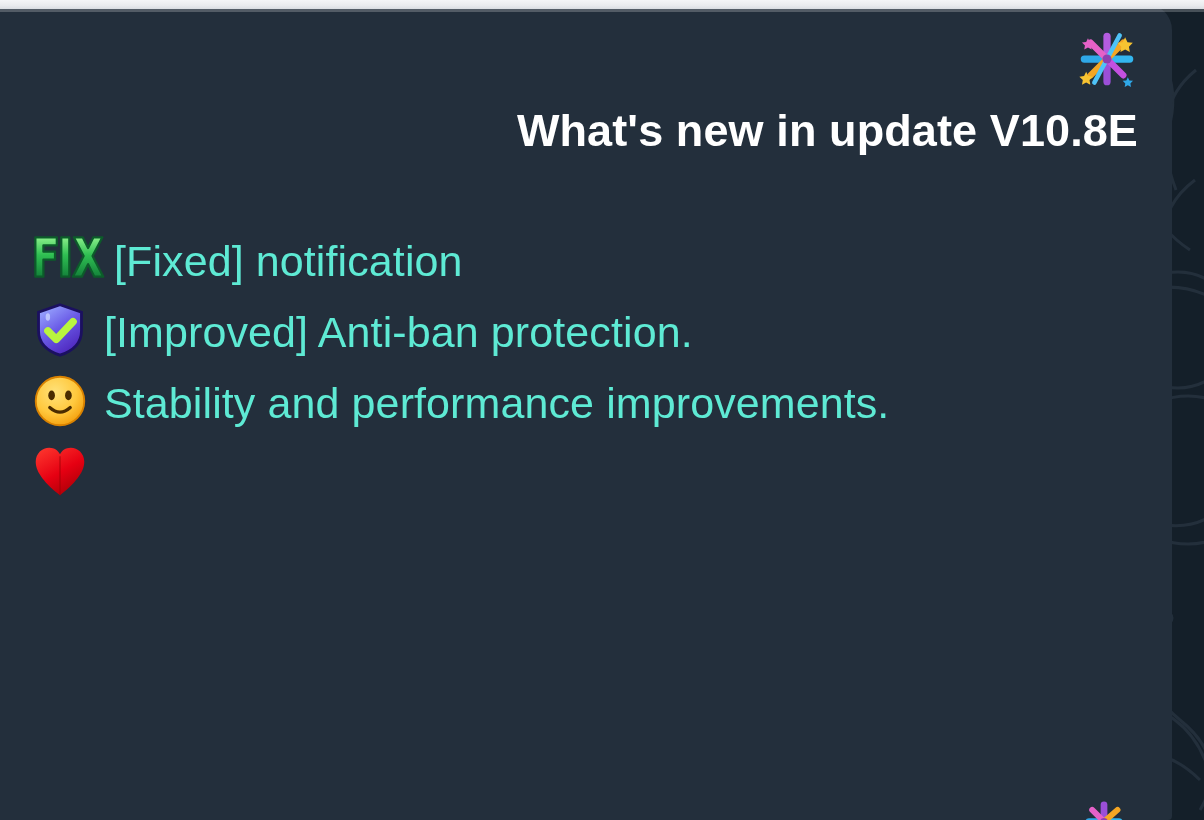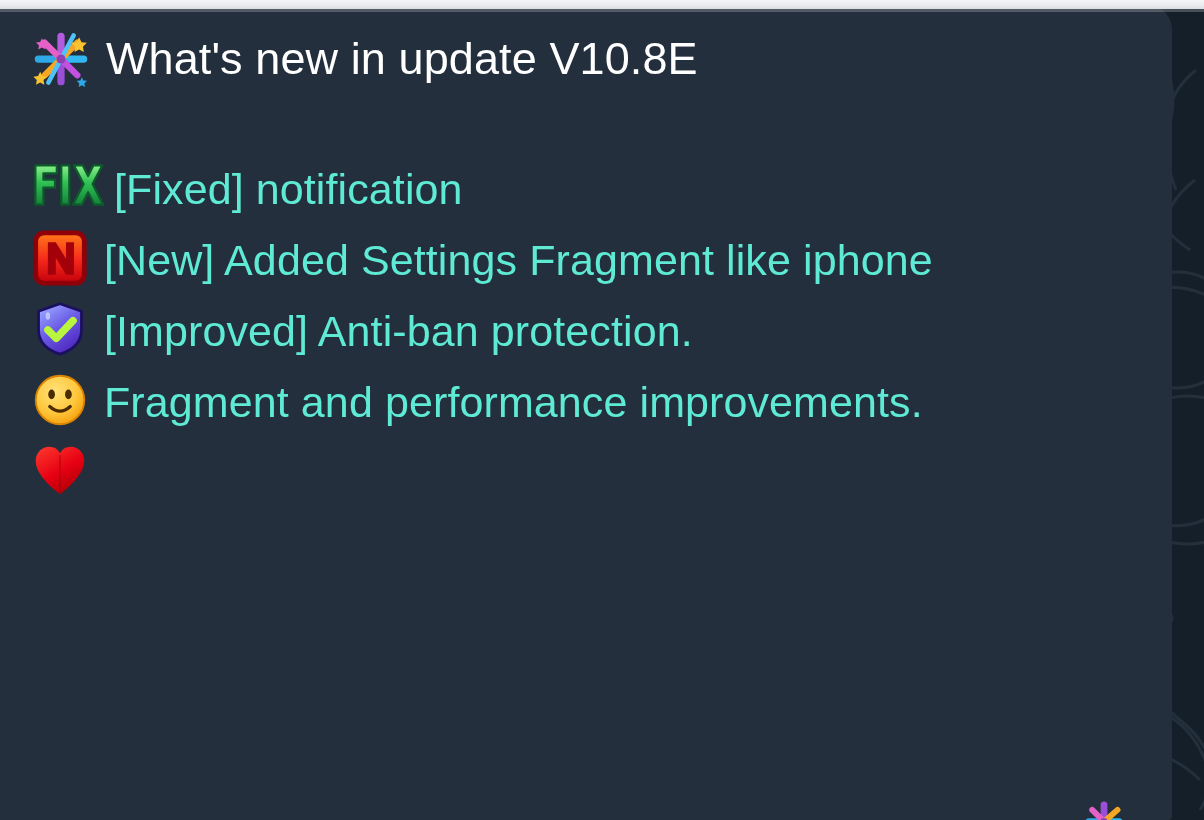--- a/index.html
+++ b/index.html
@@ -73,24 +73,25 @@
     right: 34px;
   }
 
   
   .msg-title {
     display: flex;
     align-items: flex-end;
     gap: 14px;
     color: #ffffff;
     font-size: 45px;
-    font-weight: 400;
+    font-weight: 700;
     line-height: 58px;
     letter-spacing: 0.1px;
     white-space: nowrap;
+    flex-direction: column;
   }
   .msg-title .title-text { display: inline-block; }
 
   
   .changelog {
     margin-top: 66px;
   }
   .log-line {
     color: #5eead4;
     font-size: 43px;
@@ -196,35 +197,20 @@
               </defs>
               <g fill="url(#gFix)" stroke="#0c5c2a" stroke-width="2.5" stroke-linejoin="round">
                 <path d="M6 8 h24 v9 h-15 v7 h13 v9 h-13 v19 h-9z"></path>
                 <path d="M35 8 h9 v44 h-9z"></path>
                 <path d="M49 8 h10 l6 12 l6 -12 h10 l-11 21 l12 23 h-10 l-7 -14 l-7 14 h-10 l12 -23z"></path>
               </g>
             </svg>
           </span><span class="txt">[Fixed] notification</span>
         </div>
 
-        <div class="log-line">
-          <span class="emoji">
-            <svg viewBox="0 0 60 60" aria-hidden="true">
-              <defs>
-                <linearGradient id="gN1" x1="0" y1="0" x2="0" y2="1">
-                  <stop offset="0%" stop-color="#ff7a18"></stop>
-                  <stop offset="55%" stop-color="#f5271c"></stop>
-                  <stop offset="100%" stop-color="#c2000c"></stop>
-                </linearGradient>
-              </defs>
-              <rect x="4" y="3" width="52" height="54" rx="9" fill="url(#gN1)" stroke="#8f0008" stroke-width="5"></rect>
-              <path d="M17 48 V13 h8.5 l11 18 V13 H45 v35 h-8.5 l-11 -18 v18z" fill="#a3000a"></path>
-            </svg>
-          </span><span class="txt">[New] Added Settings Fragment like iphone</span>
-        </div>
 
 
         <div class="log-line">
           <span class="emoji">
             <svg viewBox="0 0 60 60" aria-hidden="true">
               <defs>
                 <linearGradient id="gShield" x1="0.2" y1="0" x2="0.8" y2="1">
                   <stop offset="0%" stop-color="#9aa8ff"></stop>
                   <stop offset="45%" stop-color="#6b5ce7"></stop>
                   <stop offset="100%" stop-color="#4a1fb8"></stop>
@@ -245,21 +231,21 @@
                   <stop offset="0%" stop-color="#ffe27a"></stop>
                   <stop offset="55%" stop-color="#ffc83d"></stop>
                   <stop offset="100%" stop-color="#f09400"></stop>
                 </radialGradient>
               </defs>
               <circle cx="30" cy="30" r="26" fill="url(#gFace)" stroke="#d98200" stroke-width="2"></circle>
               <ellipse cx="21" cy="24" rx="3.6" ry="5.2" fill="#4a2c00"></ellipse>
               <ellipse cx="39" cy="24" rx="3.6" ry="5.2" fill="#4a2c00"></ellipse>
               <path d="M19 37 q11 10 22 0" fill="none" stroke="#4a2c00" stroke-width="3.4" stroke-linecap="round"></path>
             </svg>
-          </span><span class="txt">Fragment and performance improvements.</span>
+          </span><span class="txt">Stability and performance improvements.</span>
         </div>
 
         <div class="log-line">
           <span class="emoji">
             <svg viewBox="0 0 60 60" aria-hidden="true">
               <defs>
                 <linearGradient id="gHeart" x1="0" y1="0" x2="0.6" y2="1">
                   <stop offset="0%" stop-color="#ff3b30"></stop>
                   <stop offset="60%" stop-color="#e60012"></stop>
                   <stop offset="100%" stop-color="#b00008"></stop>

